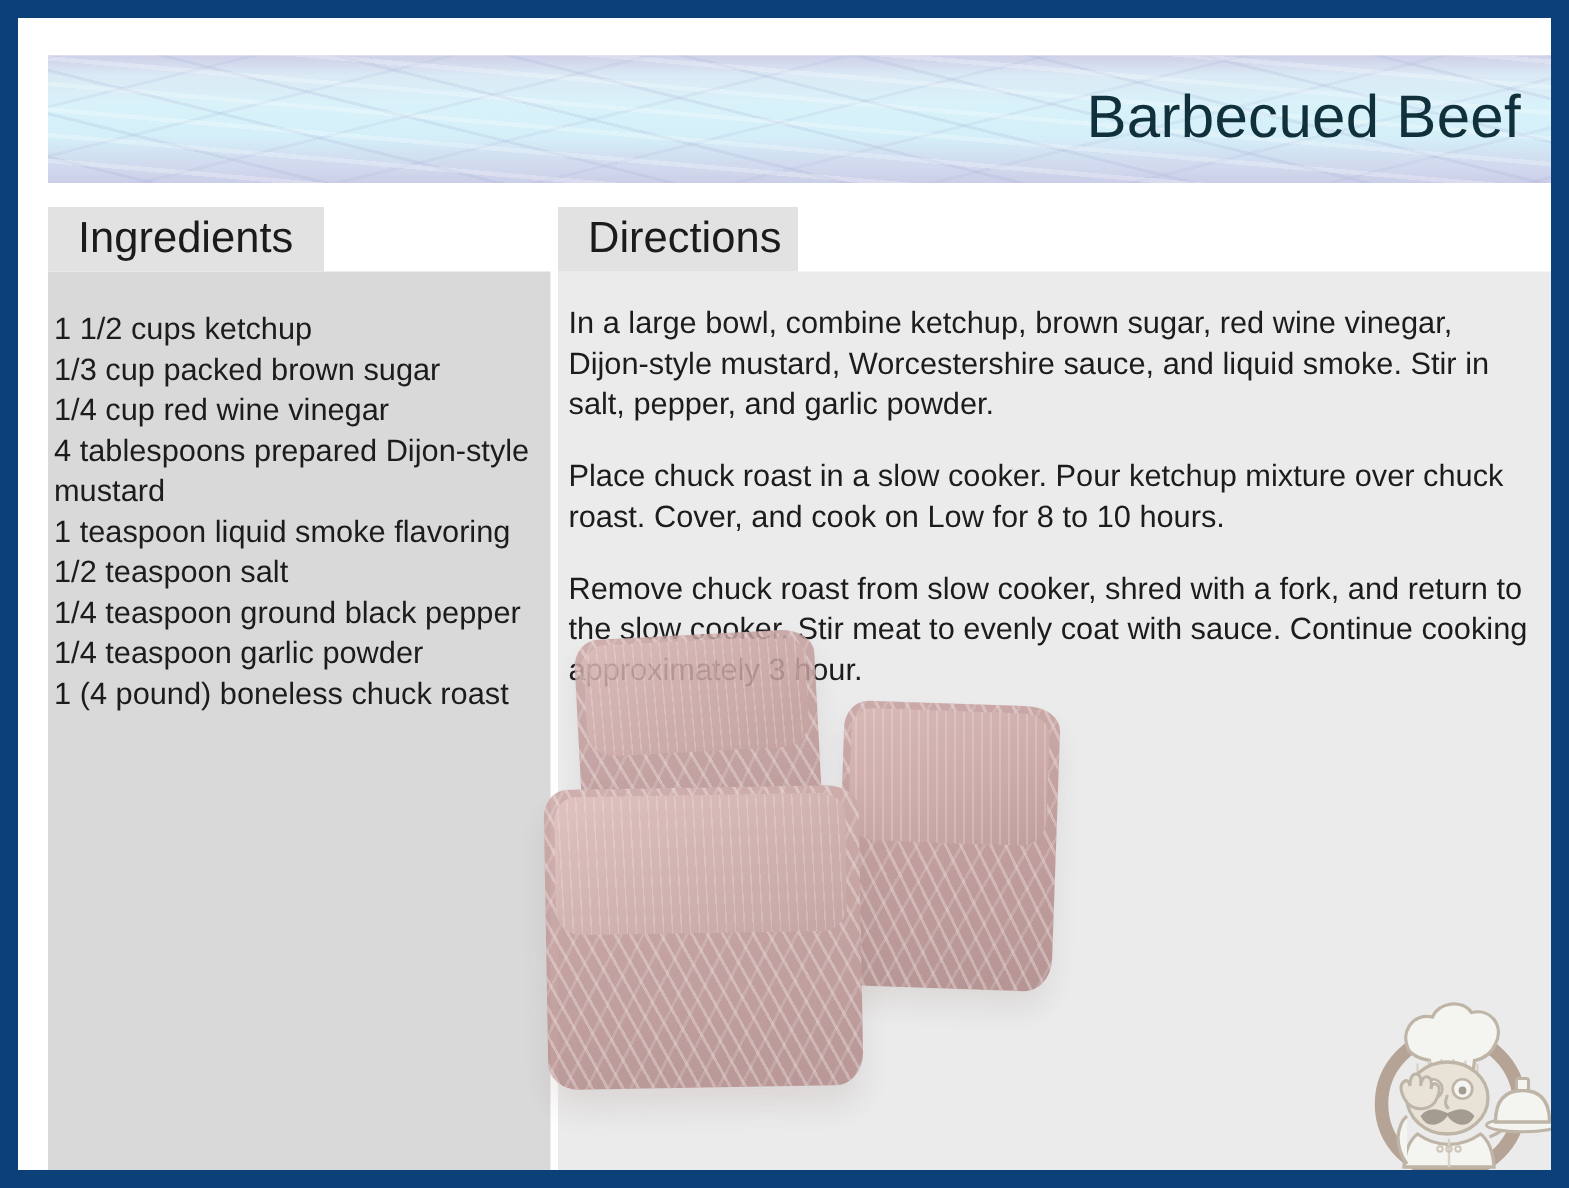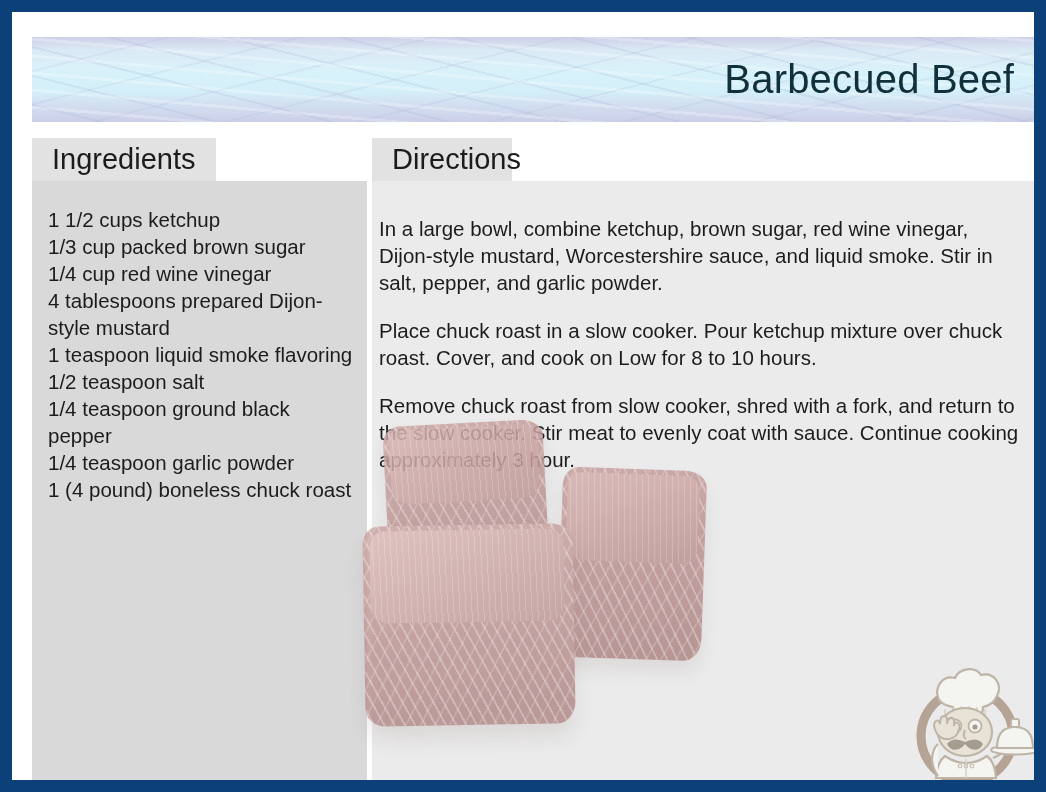--- a/index.html
+++ b/index.html
@@ -88,21 +88,21 @@
     box-sizing: border-box;
     z-index: 4;
   }
   .tab-label {
     font-size: 29px;
     color: #1b1b1b;
     font-weight: 400;
     line-height: 1;
   }
   #tab-ingredients { left: 20px;  top: 126px; width: 184px; height: 43px; }
-  #tab-directions  { left: 360px; top: 126px; width: 140px; height: 43px; }
+  #tab-directions  { left: 360px; top: 126px; width: 160px; height: 43px; }
 
   
   .panel {
     position: absolute;
     box-sizing: border-box;
     overflow: hidden;
   }
   #panel-ingredients {
     left: 20px;
     top: 169px;
@@ -118,31 +118,31 @@
     height: 611px;
     background: #ebebeb;
     z-index: 1;
   }
 
   .panel-inner {
     position: relative;
     z-index: 3;
   }
   #ingredients-list {
-    padding: 25px 8px 0 16px;
+    padding: 25px 8px 0 4px;
     margin: 0;
     list-style: none;
   }
   #ingredients-list li {
     font-size: 20.5px;
     line-height: 1.32;
     color: #1c1c1c;
   }
   #directions-body {
-    padding: 34px 18px 0 7px;
+    padding: 21px 18px 0 7px;
   }
   #directions-body p {
     margin: 0 0 21px 0;
     font-size: 20.5px;
     line-height: 1.32;
     color: #1c1c1c;
   }
 
   
   #beef-photo {

